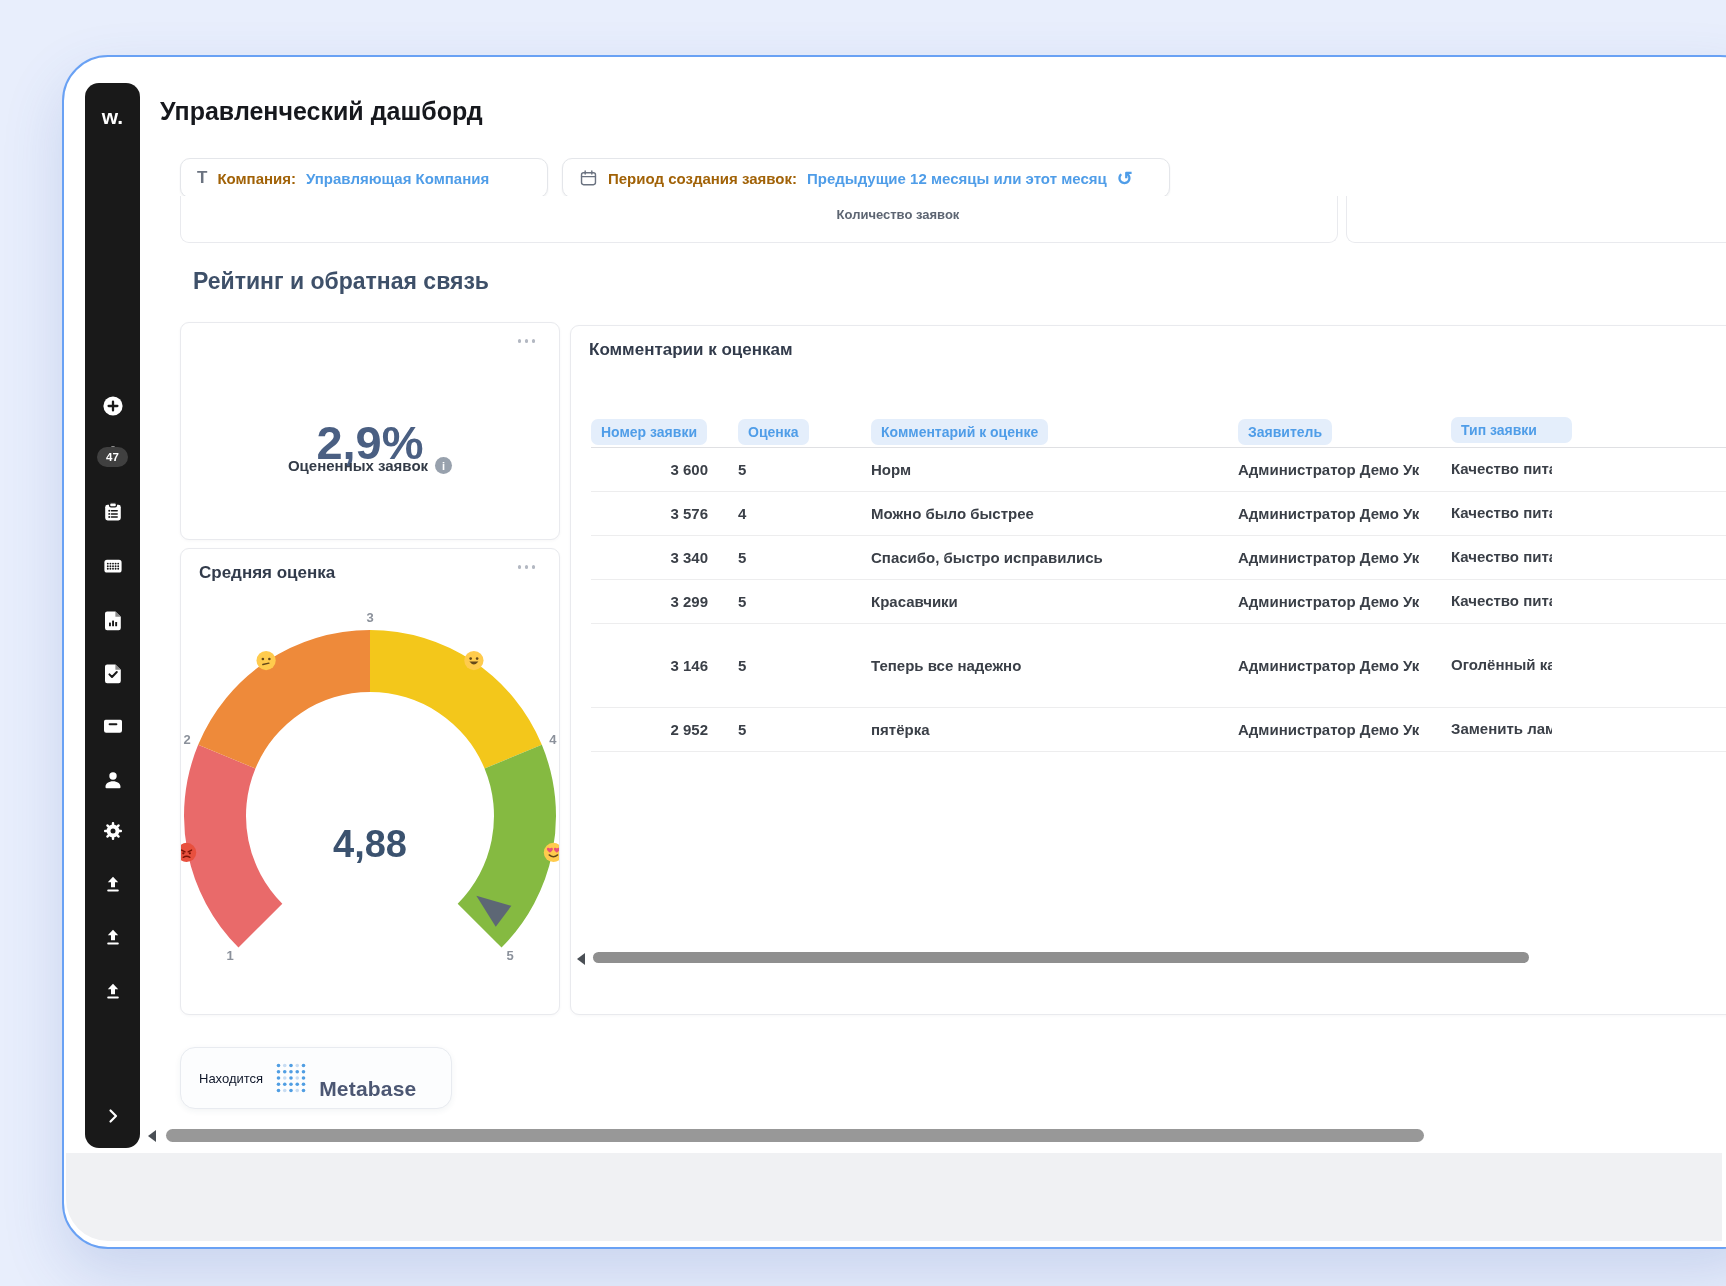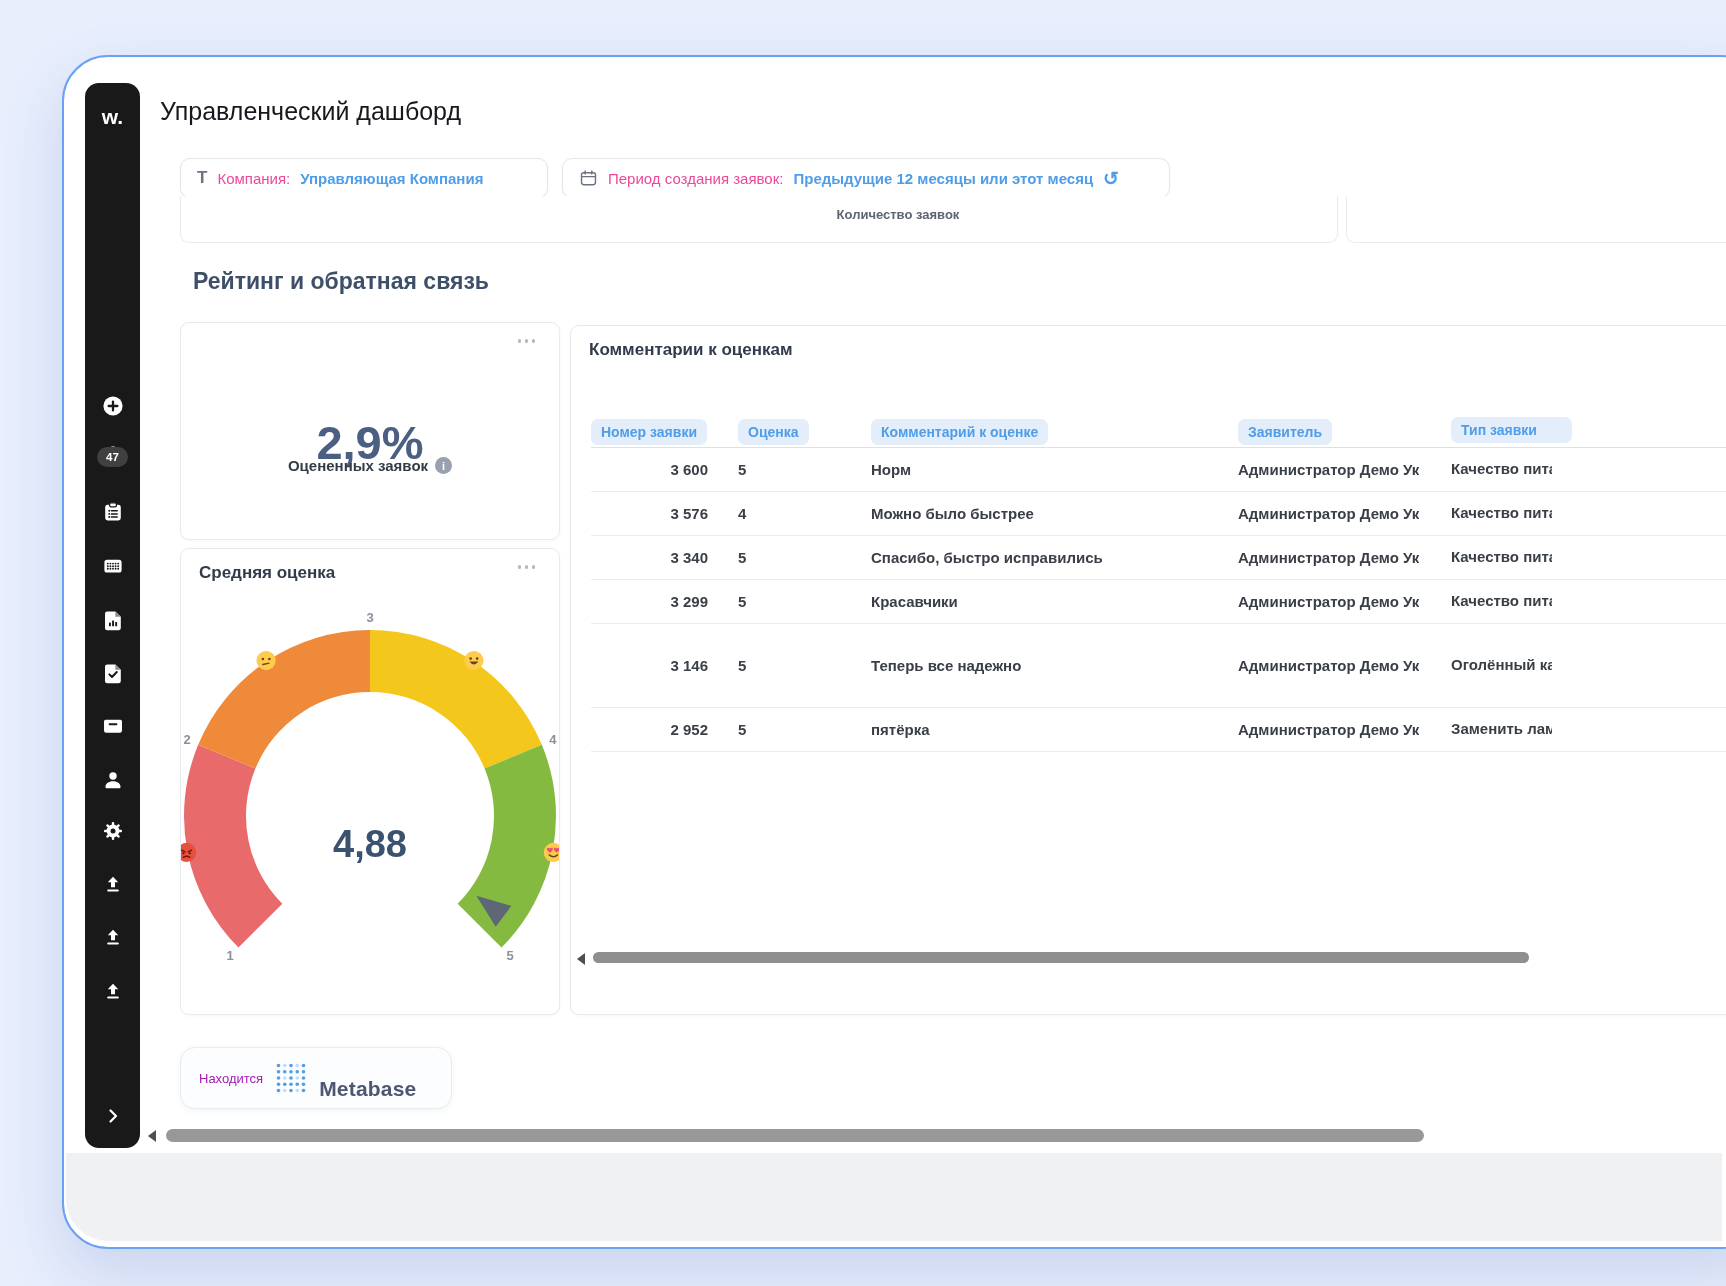--- a/index.html
+++ b/index.html
@@ -10,26 +10,26 @@
           border:2.5px solid #69a1f4;border-radius:46px;box-shadow:0 25px 60px rgba(59,93,176,.18);}
   .footer-strip{position:absolute;left:66px;top:1153px;width:1656px;height:88px;background:#f0f1f3;border-radius:0 0 0 42px;}
   
   .sidebar{position:absolute;left:85px;top:83px;width:55px;height:1065px;background:#191919;border-radius:14px;}
   .sb-logo{position:absolute;left:0;top:22px;width:55px;text-align:center;color:#fff;font-size:21px;font-weight:700;}
   .sb-ic{position:absolute;left:50%;transform:translateX(-50%);width:24px;height:24px;}
   .sb-badge{position:absolute;left:12px;top:364px;width:31px;height:20px;background:#404040;border-radius:10px;
             color:#fff;font-size:11.5px;font-weight:700;display:flex;align-items:center;justify-content:center;}
   .sb-chevron{position:absolute;left:50%;transform:translateX(-50%);top:1021px;width:24px;height:24px;}
   
-  .page-title{position:absolute;left:160px;top:97px;font-size:25px;font-weight:400;color:#16181d;}
+  .page-title{position:absolute;left:160px;top:97px;font-size:25px;font-weight:700;color:#16181d;}
   .filterbar{position:absolute;left:140px;top:140px;width:1586px;height:56px;background:#fff;}
   .chip{position:absolute;display:flex;align-items:center;gap:10px;height:40px;background:#fff;
         border:1px solid #e4e6ea;border-radius:10px;box-shadow:0 1px 2px rgba(25,39,52,.07);
         padding:0 16px;font-size:15px;box-sizing:border-box;cursor:pointer;}
-  .chip .lbl{color:#ec4899;font-weight:400;white-space:nowrap;}
+  .chip .lbl{color:#a16207;font-weight:700;white-space:nowrap;}
   .chip .val{color:#4f9de8;font-weight:700;white-space:nowrap;}
   .t-glyph{font-size:17px;font-weight:600;color:#6b7380;}
   .reset{color:#4f9de8;font-size:19px;font-weight:700;line-height:1;}
   
   .frag{position:absolute;background:#fff;border:1px solid #e9eaee;border-top:none;border-radius:0 0 9px 9px;}
   .axis-label{position:absolute;transform:translateX(-50%);font-size:13px;font-weight:600;color:#5d6572;white-space:nowrap;}
   .section-title{position:absolute;left:193px;top:268px;font-size:23px;font-weight:800;color:#3e5069;}
   
   .card{position:absolute;background:#fff;border:1px solid #e9eaee;border-radius:9px;
         box-shadow:0 1px 3px rgba(40,50,70,.04);overflow:hidden;}
@@ -64,21 +64,21 @@
         padding:5px 10px;border-radius:7px;cursor:pointer;white-space:nowrap;}
   .t-head .c-num{text-align:left;}
   
   .hscroll{position:absolute;border-radius:7px;background:#8f8f8f;cursor:pointer;}
   .scroll-arrow{position:absolute;width:0;height:0;border-top:6px solid transparent;border-bottom:6px solid transparent;
                 border-right:8px solid #4a4f55;cursor:pointer;}
   
   .mb-badge{position:absolute;left:180px;top:1047px;width:272px;height:62px;background:#fcfdfe;border:1px solid #e8ebf0;
             border-radius:15px;box-shadow:0 2px 6px rgba(40,60,90,.06);display:flex;align-items:center;
             padding:0 18px;gap:11px;box-sizing:border-box;cursor:pointer;}
-  .mb-located{font-size:13px;color:#a21caf;}
+  .mb-located{font-size:13px;color:#0f172a;}
   .mb-brand{font-size:21px;font-weight:800;color:#4c5773;letter-spacing:.2px;margin-top:22px;}
 </style>
 </head>
 <body>
 
 <svg width="0" height="0" style="position:absolute" aria-hidden="true">
   <symbol id="em-angry" viewBox="0 0 24 24">
     <circle cx="12" cy="12" r="11" fill="#e8503e"></circle>
     <path d="M6.3 9.2 L10.2 11.3 M17.7 9.2 L13.8 11.3" stroke="#7c1306" stroke-width="1.6" stroke-linecap="round" fill="none"></path>
     <circle cx="8.3" cy="13" r="1.3" fill="#7c1306"></circle>

